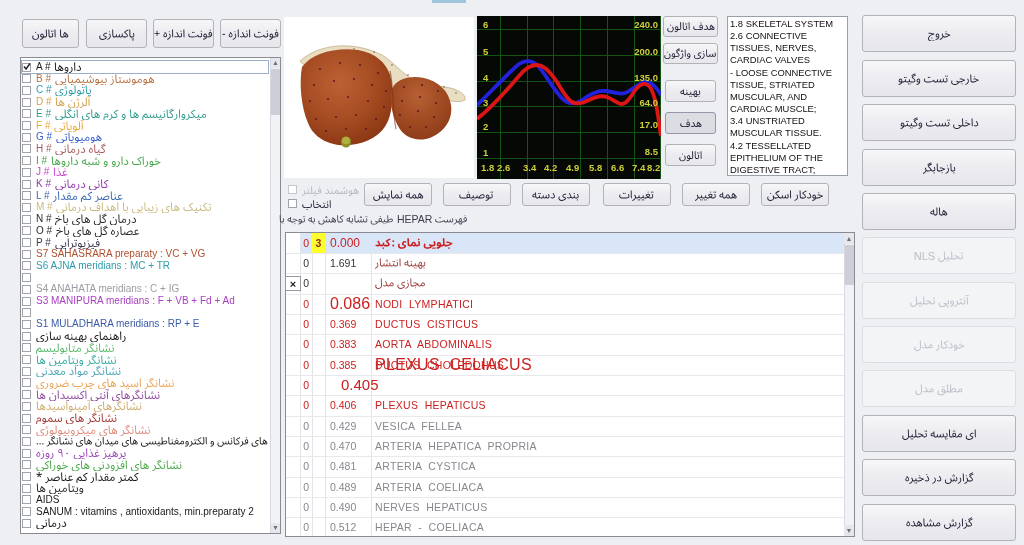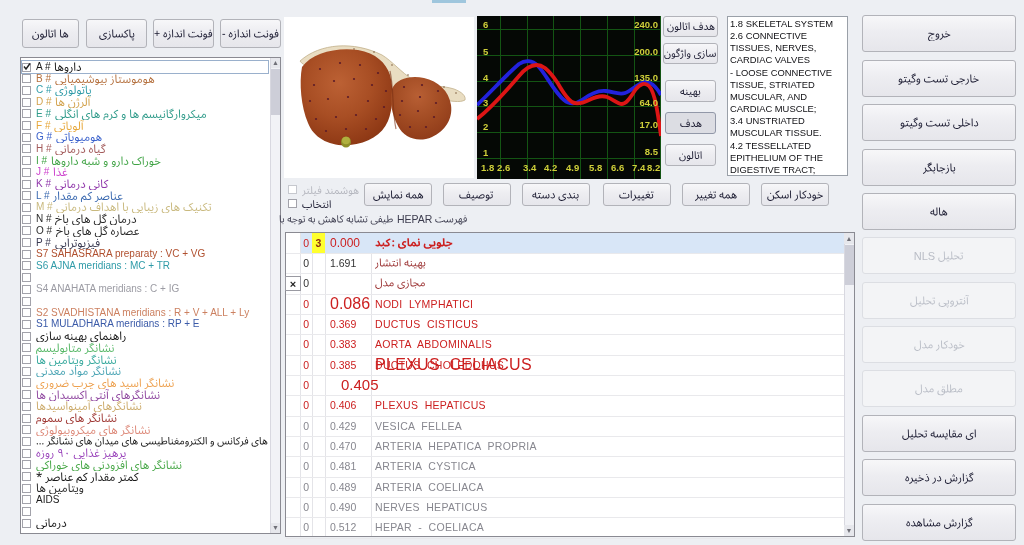--- a/index.html
+++ b/index.html
@@ -421,24 +421,24 @@
   </div>
 <div class="row" style="top:271.6px;width:246px;overflow:hidden">
     <span class="cbx" style="position:relative;flex:none;margin-right:5px"></span>
   </div>
 <div class="row" style="top:283.3px;width:246px;overflow:hidden">
     <span class="cbx" style="position:relative;flex:none;margin-right:5px"></span>
     <span class="lat" style="color:#9c9ca4">S4 ANAHATA meridians : C + IG</span>
   </div>
 <div class="row" style="top:295.0px;width:246px;overflow:hidden">
     <span class="cbx" style="position:relative;flex:none;margin-right:5px"></span>
+    <span class="lat" style="color:#a83fc0">S3 MANIPURA meridians : F + VB + Fd + Ad</span>
   </div>
 <div class="row" style="top:306.7px;width:246px;overflow:hidden">
     <span class="cbx" style="position:relative;flex:none;margin-right:5px"></span>
-    <span class="lat" style="color:#cc8060">S2 SVADHISTANA meridians : R + V + ALL + Ly</span>
   </div>
 <div class="row" style="top:318.4px;width:246px;overflow:hidden">
     <span class="cbx" style="position:relative;flex:none;margin-right:5px"></span>
     <span class="lat" style="color:#3a5aa8">S1 MULADHARA meridians : RP + E</span>
   </div>
 <div class="row" style="top:330.1px;width:246px;overflow:hidden">
     <span class="cbx" style="position:relative;flex:none;margin-right:5px"></span>
     <svg class="fx" width="91" height="16" viewBox="0 -11.8 91 16">
       <g fill="#1a1a1a">
         <use href="#g37" x="0"></use>
@@ -803,20 +803,21 @@
         <use href="#g22" x="42.7"></use>
       </g>
     </svg>
   </div>
 <div class="row" style="top:493.9px;width:246px;overflow:hidden">
     <span class="cbx" style="position:relative;flex:none;margin-right:5px"></span>
     <span class="lat" style="color:#1a1a1a">AIDS</span>
   </div>
 <div class="row" style="top:505.6px;width:246px;overflow:hidden">
     <span class="cbx" style="position:relative;flex:none;margin-right:5px"></span>
+    <span class="lat" style="color:#1a1a1a">SANUM : vitamins , antioxidants, min.preparaty 2</span>
   </div>
 <div class="row" style="top:517.3px;width:246px;overflow:hidden">
     <span class="cbx" style="position:relative;flex:none;margin-right:5px"></span>
     <svg class="fx" width="31" height="16" viewBox="0 -11.8 31 16">
       <g fill="#1a1a1a">
         <use href="#g26" x="0"></use>
         <use href="#g47" x="8.5"></use>
         <use href="#g20" x="11.6"></use>
         <use href="#g36" x="14.9"></use>
         <use href="#g23" x="20.9"></use>

